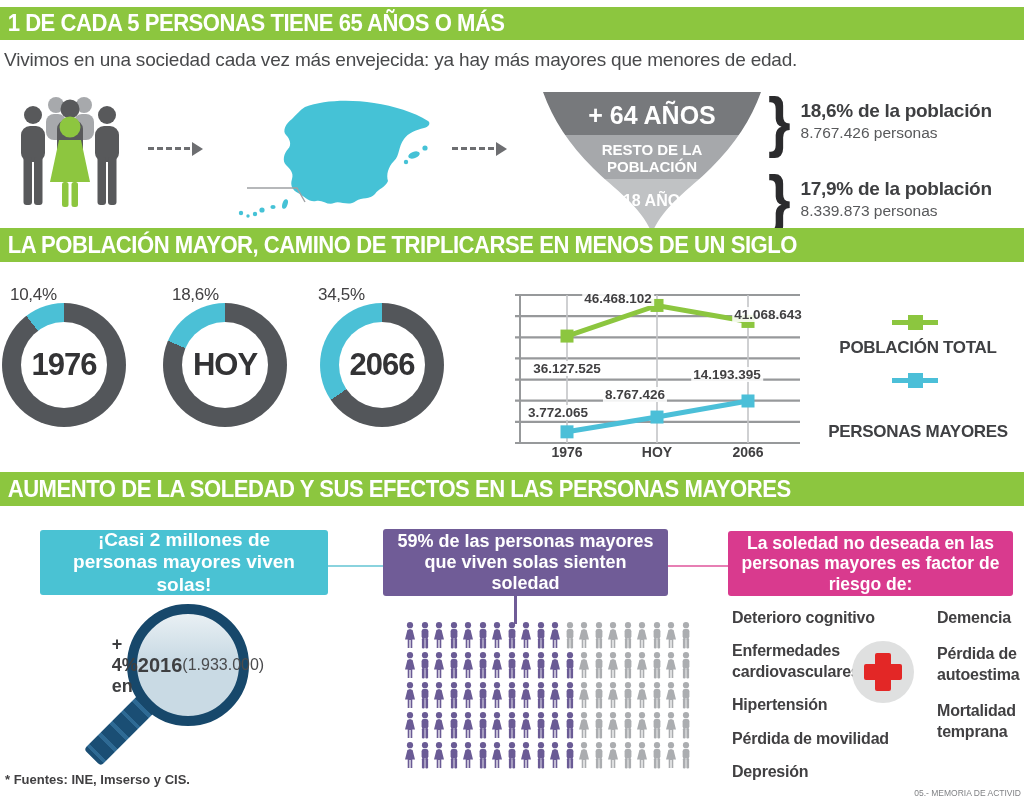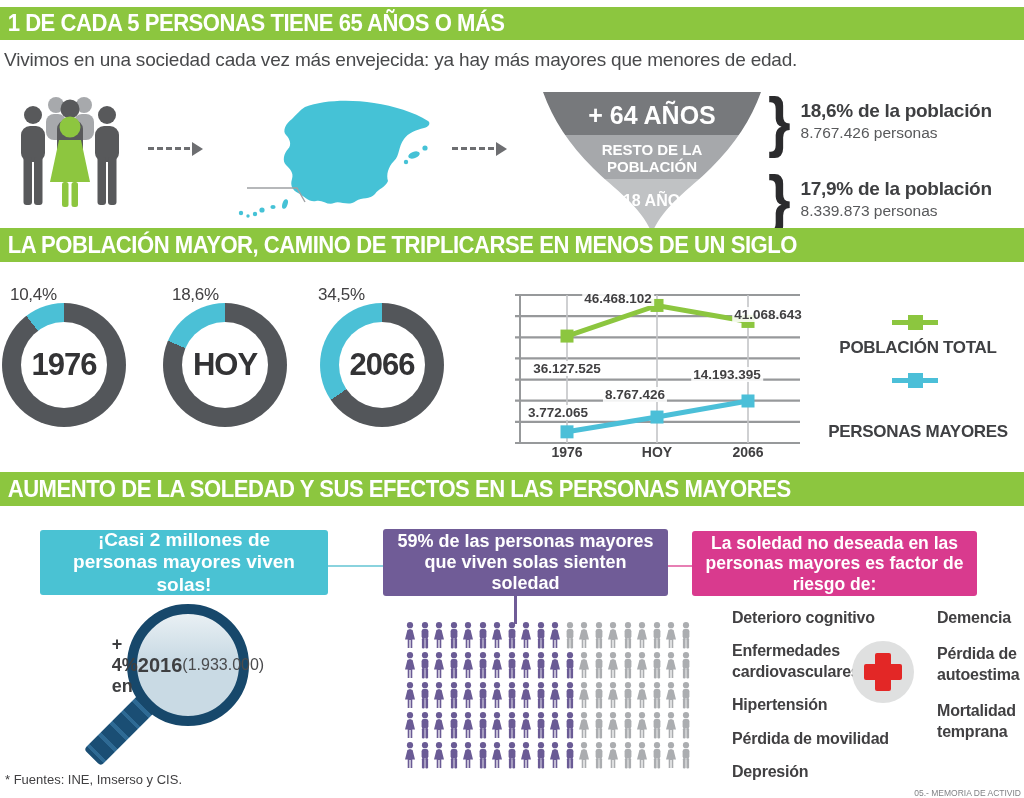--- a/index.html
+++ b/index.html
@@ -33,21 +33,21 @@
                transform:translateX(-50%);white-space:nowrap;letter-spacing:-0.3px;}
   .callout{position:absolute;border-radius:3px;display:flex;align-items:center;justify-content:center;
            color:#ffffff;font-weight:bold;text-align:center;line-height:1.18;}
   .risk-item{font-size:16px;font-weight:bold;color:#414042;line-height:1.28;margin-bottom:13px;letter-spacing:-0.2px;}
   .mag-circle{position:absolute;left:127px;top:604px;width:102px;height:102px;border-radius:50%;
               border:10px solid #17486B;background:linear-gradient(180deg,#E9F0F4 0%,#C9DAE4 45%);
               display:flex;align-items:center;justify-content:center;z-index:2;}
   .mag-handle{position:absolute;left:80px;top:716px;width:84px;height:24px;border-radius:4px;
               background:repeating-linear-gradient(90deg,#1A4E74 0 12px,#2E6A94 12px 16px);
               transform:rotate(135deg);z-index:1;}
-  .footer-src{position:absolute;left:5px;top:772px;font-size:13px;font-weight:normal;color:#414042;}
+  .footer-src{position:absolute;left:5px;top:772px;font-size:13px;font-weight:bold;color:#414042;}
   .footer-page{position:absolute;right:3px;top:788px;font-size:8.5px;color:#808285;}
   .pict-row{height:27px;margin-bottom:3px;white-space:nowrap;}
   .pict-row svg{margin-right:0.5px;}
 </style>
 </head>
 <body>
 
 <div id="stage">
 
   <div class="bar" style="top:7px;">
@@ -203,21 +203,21 @@
   <div class="legend-text" style="left:918px;top:394px;margin-top:28px;">PERSONAS MAYORES</div>
 
   <div class="bar" style="top:472px;height:34px;">
     <span>AUMENTO DE LA SOLEDAD Y SUS EFECTOS EN LAS PERSONAS MAYORES</span>
   </div>
 
   <div class="callout" style="left:40px;top:530px;width:288px;height:65px;background:#4AC2D3;font-size:19px;padding:0 26px;box-sizing:border-box;">¡Casi 2 millones  de personas mayores viven solas!</div>
   <div class="abs" style="left:328px;top:565px;width:55px;height:2px;background:#8AD3DE;"></div>
   <div class="callout" style="left:383px;top:529px;width:285px;height:67px;background:#705C97;font-size:18px;padding:16px 14px;box-sizing:border-box;">59% de las personas mayores que viven solas sienten soledad</div>
   <div class="abs" style="left:668px;top:565px;width:60px;height:2px;background:#E77FB4;"></div>
-  <div class="callout" style="left:692px;top:531px;width:285px;height:65px;background:#D93A8E;font-size:17.5px;padding:0 8px;box-sizing:border-box;">La soledad no deseada en las personas mayores es factor de riesgo de:</div>
+  <div class="callout" style="left:728px;top:531px;width:285px;height:65px;background:#D93A8E;font-size:17.5px;padding:0 8px;box-sizing:border-box;">La soledad no deseada en las personas mayores es factor de riesgo de:</div>
   <div class="abs" style="left:514px;top:596px;width:3px;height:28px;background:#705C97;"></div>
 
   <div class="mag-handle"></div>
   <div class="mag-circle">
     <div style="font-size:18px;font-weight:bold;color:#3E3F41;">+ 4% en</div>
     <div style="font-size:20px;font-weight:bold;color:#3E3F41;">2016</div>
     <div style="font-size:16px;color:#4A4B4D;">(1.933.000)</div>
   </div>
 
   <div id="pictograph" class="abs" style="left:403px;top:622px;">

